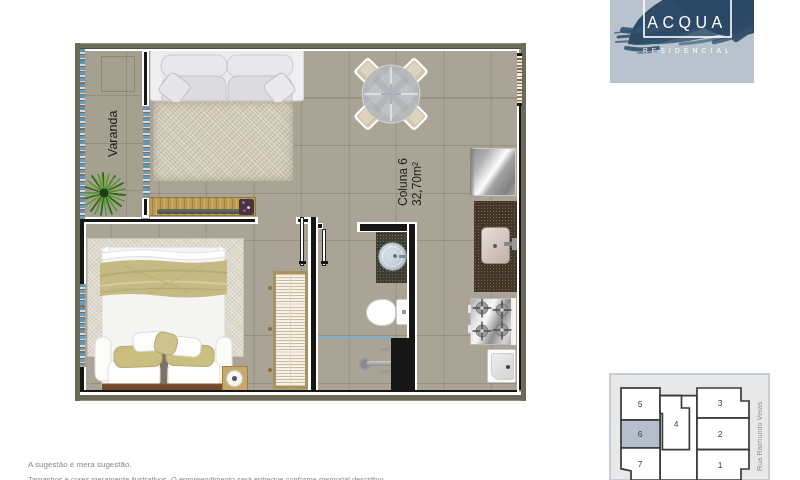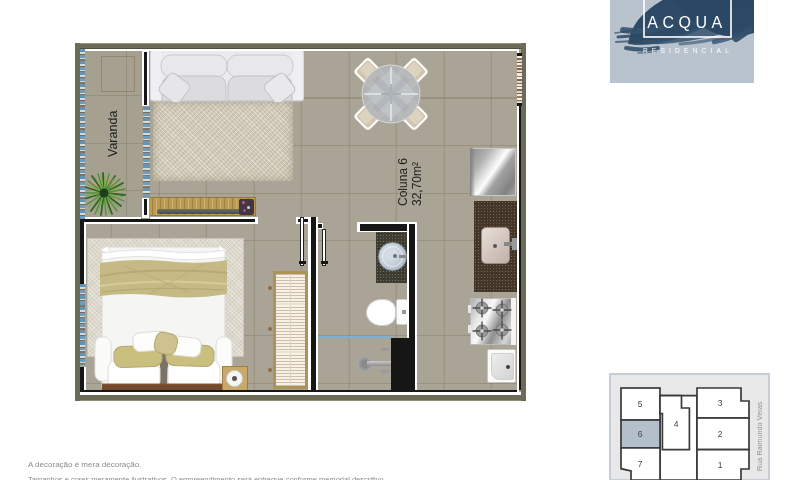--- a/index.html
+++ b/index.html
@@ -342,16 +342,16 @@
         <text x="31" y="64">6</text>
         <text x="31" y="94">7</text>
       <text x="67" y="54">4</text>
       <text x="111" y="33">3</text>
         <text x="111" y="64">2</text>
         <text x="111" y="95">1</text>
     </g>
     <text x="153" y="98" font-size="7.3" fill="#8f9399" transform="rotate(-90 153 98)" font-family="Liberation Sans, sans-serif">Rua Raimundo Veras</text>
   </svg>
 
-  <div class="abs" style="left:28px; top:460px; font-size:8px; color:#8a8a8a;">A decoração é mera decoração.</div>
+  <div class="abs" style="left:28px; top:460px; font-size:8px; color:#8a8a8a;">A sugestão é mera sugestão.</div>
   <div class="abs" style="left:28px; top:475px; font-size:7.5px; color:#8a8a8a;">Tamanhos e cores meramente ilustrativos. O empreendimento será entregue conforme memorial descritivo.</div>
 
 </div>
 
 </body></html>

